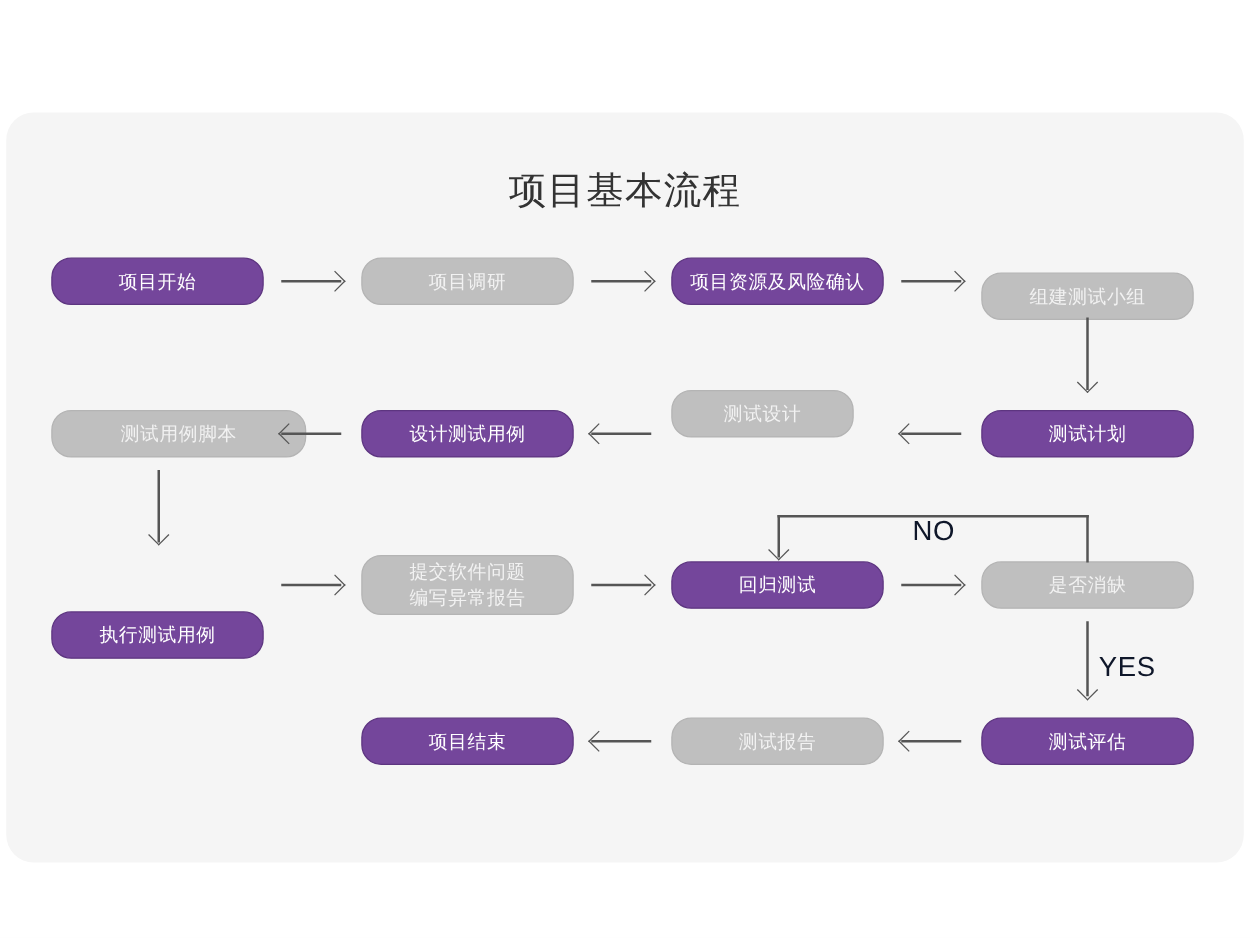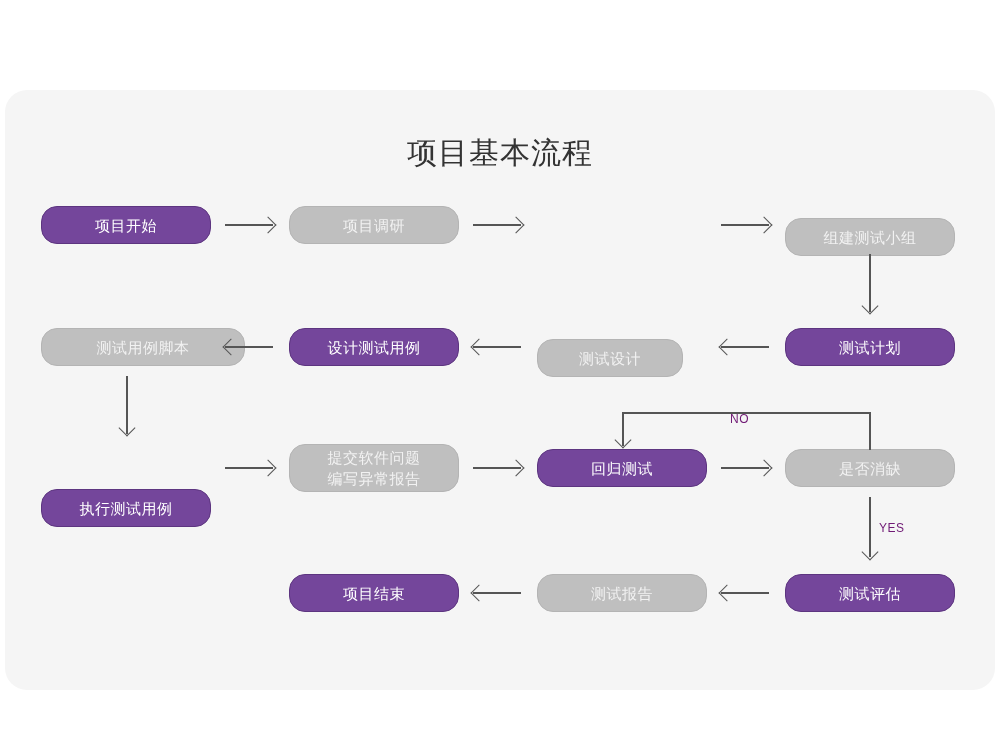--- a/index.html
+++ b/index.html
@@ -80,48 +80,51 @@
     height: 11px;
     border-top: 1.6px solid #555555;
     border-right: 1.6px solid #555555;
   }
   .ah-right { transform: rotate(45deg); }
   .ah-left  { transform: rotate(-135deg); }
   .ah-down  { transform: rotate(135deg); }
 
   .edge-label {
     position: absolute;
-    font-size: 12px;
-    color: #701a75;
+    font-size: 22px;
+    color: #0f172a;
     letter-spacing: 0.5px;
   }
 </style>
 </head>
 <body>
 
 <div id="stage">
 
   <div id="card"></div>
 
   <div id="chart-title">项目基本流程</div>
 
   <div class="node purple" style="left:41px; top:206px; width:170px; height:38px;">
     <span class="lbl">项目开始</span>
   </div>
   <div class="node gray" style="left:289px; top:206px; width:170px; height:38px;">
     <span class="lbl">项目调研</span>
   </div>
+  <div class="node purple" style="left:537px; top:206px; width:170px; height:38px;">
+    <span class="lbl">项目资源及风险确认</span>
+  </div>
   <div class="node gray" style="left:785px; top:218px; width:170px; height:38px;">
     <span class="lbl">组建测试小组</span>
   </div>
 
   <div class="node purple" style="left:785px; top:328px; width:170px; height:38px;">
     <span class="lbl">测试计划</span>
   </div>
-  <div class="node gray" style="left:537px; top:339px; width:146px; height:38px;">
+  <div class="node gray" style="left:537px; top:312px; width:146px; height:38px;">
     <span class="lbl">测试设计</span>
   </div>
   <div class="node purple" style="left:289px; top:328px; width:170px; height:38px;">
     <span class="lbl">设计测试用例</span>
   </div>
   <div class="node gray" style="left:41px; top:328px; width:204px; height:38px;">
     <span class="lbl">测试用例脚本</span>
   </div>
 
   <div class="node purple" style="left:41px; top:449px; width:170px; height:38px;margin-top:40px;">

